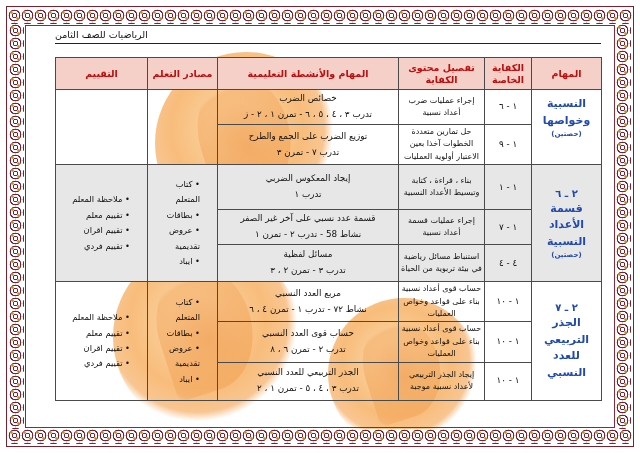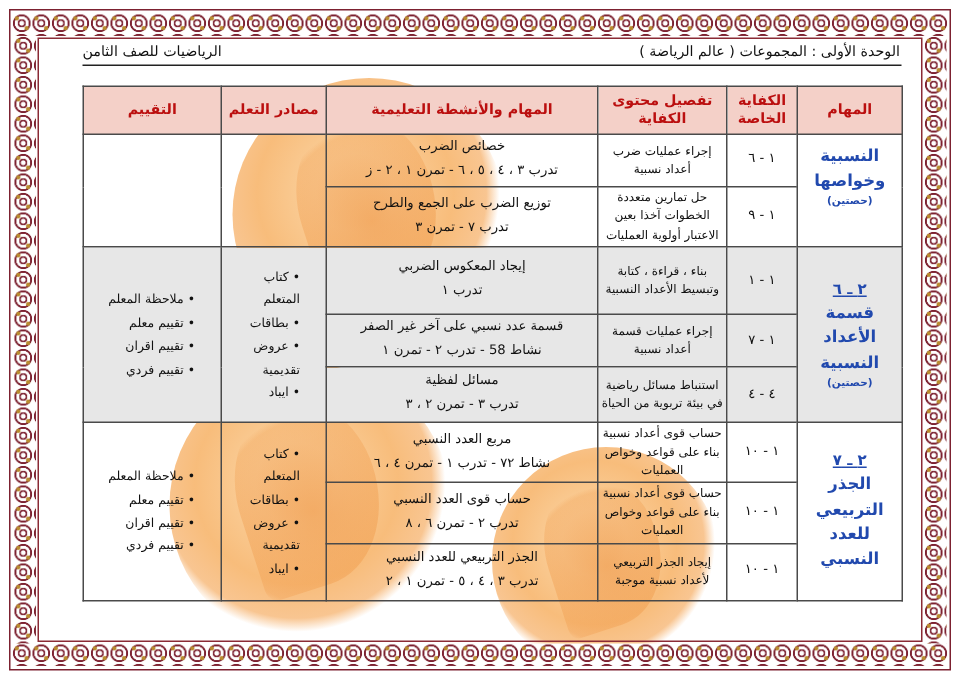--- a/index.html
+++ b/index.html
@@ -42,39 +42,38 @@
   .tblwrap{position:absolute;left:55px;top:57px;width:546px;z-index:10;}
   table{border-collapse:collapse;table-layout:fixed;width:546px;direction:rtl;}
   th,td{border:1px solid #4a4a4a;padding:1px 2px;text-align:center;vertical-align:middle;
         overflow:hidden;background:transparent;}
   th{background:#f4d0c8;color:#bb0f0f;font-weight:bold;font-size:9.5px;line-height:1.25;height:29px;}
   td{font-size:8.8px;color:#111;line-height:1.5;}
   .r1{height:35px;} .r2{height:37px;} .r3{height:45px;} .r4{height:35px;} .r5{height:37px;}
   .r6{height:35px;} .r7{height:35px;} .r8{height:38px;}
   .g2td{background:#e7e7e7;}
   .lesson{color:#2149ae;font-weight:bold;font-size:11px;line-height:1.5;}
-  .lesson .num{font-size:10px;text-decoration:underline;}
+  .lesson .num{font-size:10px;}
   .lesson .note{font-size:7px;font-weight:bold;}
   .lesson-top{vertical-align:top;padding-top:6px;}
   .comp{font-size:8.8px;white-space:nowrap;}
   .detail{font-size:8px;line-height:1.55;}
   .task .t1,.task .t2{display:block;line-height:1.8;font-size:8.8px;}
   .blt{direction:rtl;text-align:right;padding-right:17px;font-size:8.3px;line-height:1.85;}
   .blt div::before{content:"• ";}
 </style>
 </head>
 <body>
 
 <div id="page">
 
   <div class="emblem" style="left:155px;top:52px;width:182px;height:182px;"></div>
   <div class="emblem" style="left:113px;top:243px;width:188px;height:188px;"></div>
   <div class="emblem" style="left:328px;top:298px;width:152px;height:152px;"></div>
 
-  <div class="phead phead-right">الوحدة الأولى : المجموعات ( عالم الرياضة )</div>
   <div class="phead phead-left">الرياضيات للصف الثامن</div>
   <div class="hrule"></div>
 
   <div class="tblwrap">
     <table dir="rtl">
       <colgroup>
         <col style="width:70px">
           <col style="width:47px">
           <col style="width:86px">
         <col style="width:181px">

